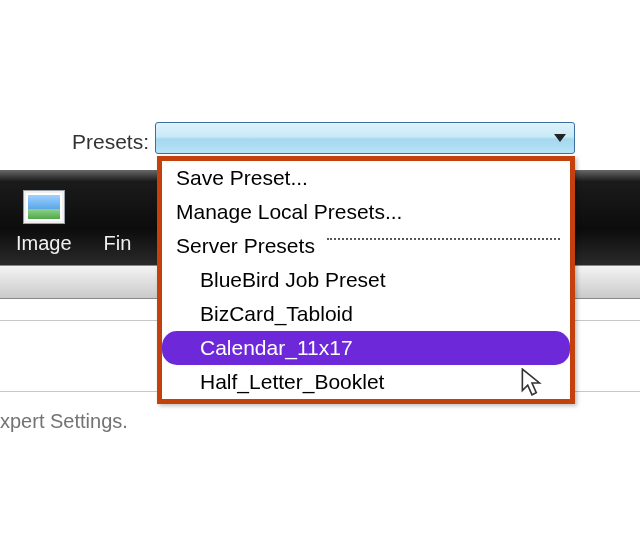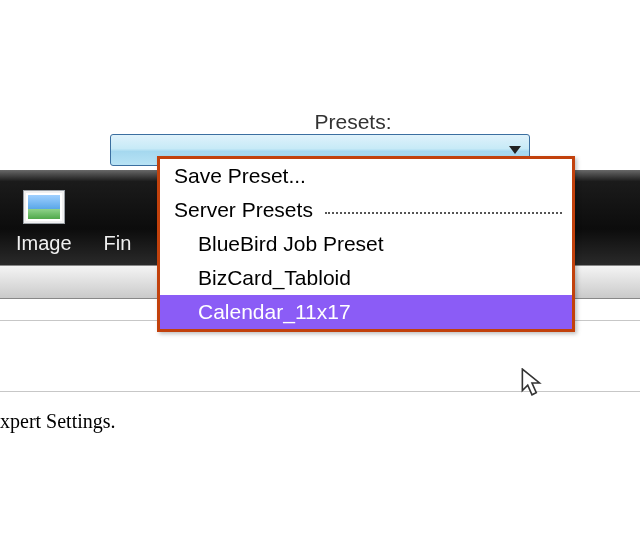--- a/index.html
+++ b/index.html
@@ -15,21 +15,21 @@
     position: relative;
   }
   .canvas {
     position: absolute;
     left: 0; top: 0; width: 640px; height: 560px;
     background: #fff;
   }
   .presets-row {
     position: absolute;
     left: 0; top: 110px; height: 44px; width: 640px;
-    display: flex; align-items: center; flex-direction: column;
+    display: flex; align-items: flex-end;
   }
   .presets-label {
     width: 155px;
     text-align: right;
     padding-right: 6px;
     font-size: 21px;
     color: #333;
   }
   .presets-select {
     position: relative;
@@ -106,46 +106,45 @@
     left: 0; top: 320px; width: 640px; height: 72px;
     background: #fff;
     border-top: 1px solid #c7c7c7;
     border-bottom: 1px solid #c7c7c7;
   }
 
   .expert-label {
     position: absolute;
     left: 0; top: 410px;
     font-size: 20px;
-    color: #000000;
+    color: #737373;
     padding-left: 0;
-    font-family: Liberation Serif, serif;
   }
 
   .dropdown {
     position: absolute;
     left: 157px; top: 156px;
     width: 418px;
     background: #fff;
-    border: 3px solid #c2410c;
+    border: 5px solid #c2410c;
     box-shadow: 2px 2px 4px rgba(0,0,0,0.25);
     overflow: hidden;
   }
   .dd-item, .dd-section {
     padding: 3px 10px 3px 14px;
     font-size: 21px;
     line-height: 28px;
     white-space: nowrap;
     cursor: default;
   }
   .dd-item { cursor: pointer; }
   .dd-item.indent { padding-left: 38px; }
-  .dd-item.highlight { background: #8b5cf6; color: #fff; }
+  .dd-item.highlight { background: #6d28d9; color: #fff; border-radius: 15px; }
   .dd-section {
-    display: flex; align-items: center; gap: 12px;
+    display: flex; gap: 12px;
     cursor: default;
   }
   .dd-section .dashfill {
     flex: 1;
     height: 1px;
     border-top: 2px dotted #555;
     margin-top: 6px;
   }
 
   .cursor {
@@ -178,28 +177,30 @@
   </div>
 
   <div class="sub-toolbar"></div>
 
   <div class="white-panel"></div>
 
   <div class="expert-label">xpert Settings.</div>
 
   <div class="dropdown">
     <div class="dd-item">Save Preset...</div>
+    <div class="dd-item">Manage Local Presets...</div>
     <div class="dd-section">
       <span>Server Presets</span>
       <span class="dashfill"></span>
     </div>
     <div id="server-list">
         <div class="dd-item indent">BlueBird Job Preset</div>
         <div class="dd-item indent">BizCard_Tabloid</div>
         <div class="dd-item indent highlight">Calendar_11x17</div>
+        <div class="dd-item indent">Half_Letter_Booklet</div>
       </div>
   </div>
 
   <svg class="cursor" viewBox="0 0 20 28">
     <path d="M1 1 L1 21 L6 16 L10 25 L14 23 L10 14 L17 14 Z" fill="#fff" stroke="#333" stroke-width="1.5"></path>
   </svg>
 
 </div>
 
 </body></html>

